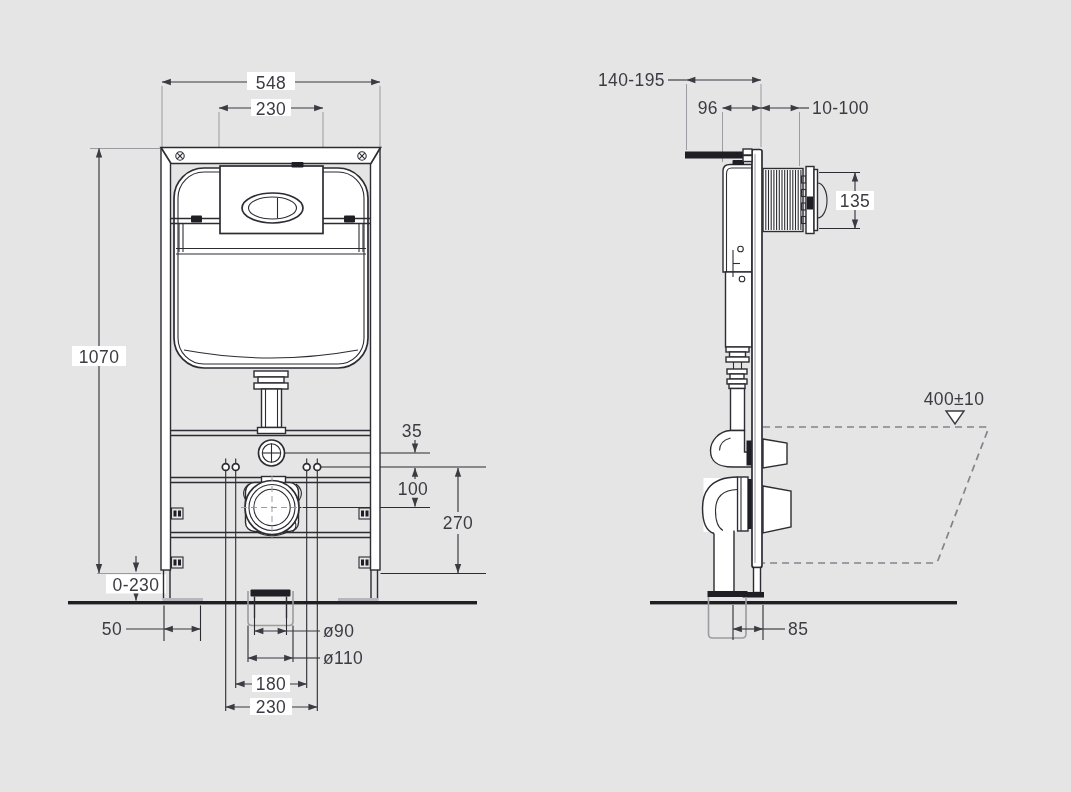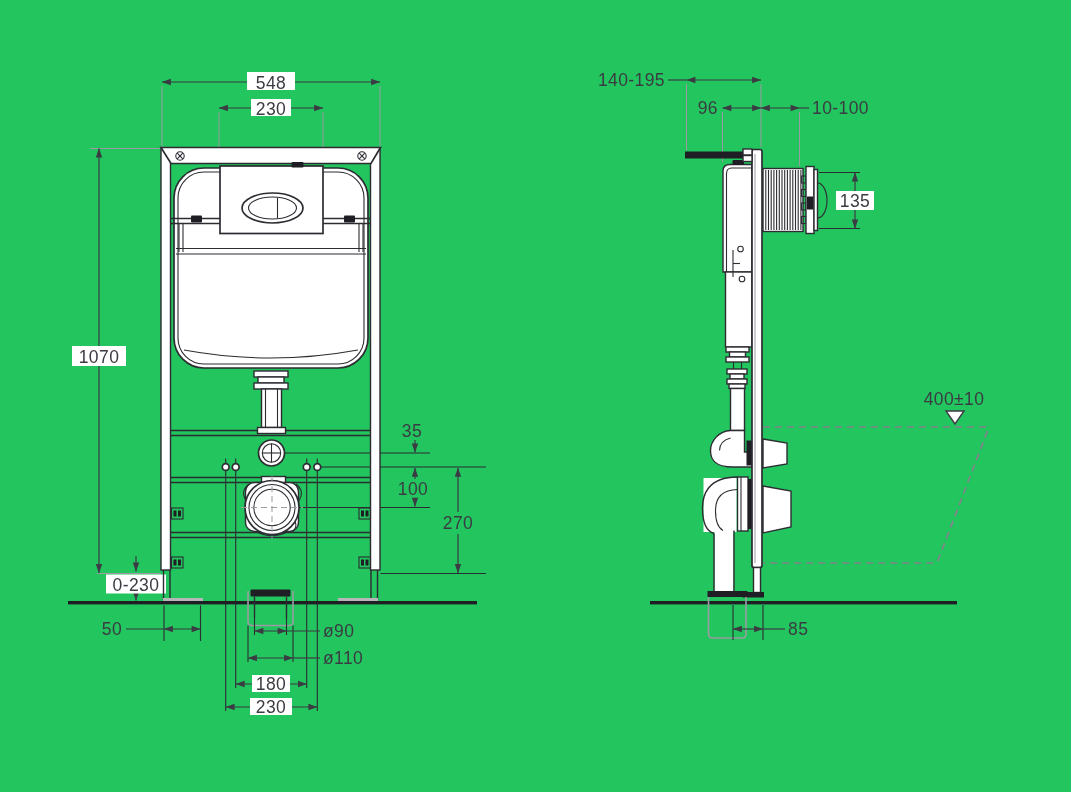--- a/index.html
+++ b/index.html
@@ -1,16 +1,16 @@
 <!DOCTYPE html>
 <html><head>
 <meta charset="utf-8">
 <style>
   html,body{margin:0;padding:0;background:#ffffff;}
-  .stage{width:1071px;height:792px;position:relative;background:#22c55e;overflow:hidden;}
+  .stage{width:1071px;height:792px;position:relative;background:#e5e5e5;overflow:hidden;}
   svg{display:block;}
   
   .ln   {stroke:#2c2c33;stroke-width:1.7;fill:none;}
   .lnf  {stroke:#2c2c33;stroke-width:1.7;fill:#fff;}
   .lnf14{stroke:#2c2c33;stroke-width:1.4;fill:#fff;}
   .md   {stroke:#2c2c33;stroke-width:1.4;fill:none;}
   .thin {stroke:#2c2c33;stroke-width:1.1;fill:none;}
   .dim  {stroke:#3b3b43;stroke-width:1.2;fill:none;}
   .ext  {stroke:#9b9ba1;stroke-width:1;fill:none;}
   .sleeve{stroke:#9b9ba1;stroke-width:1.6;fill:none;}

